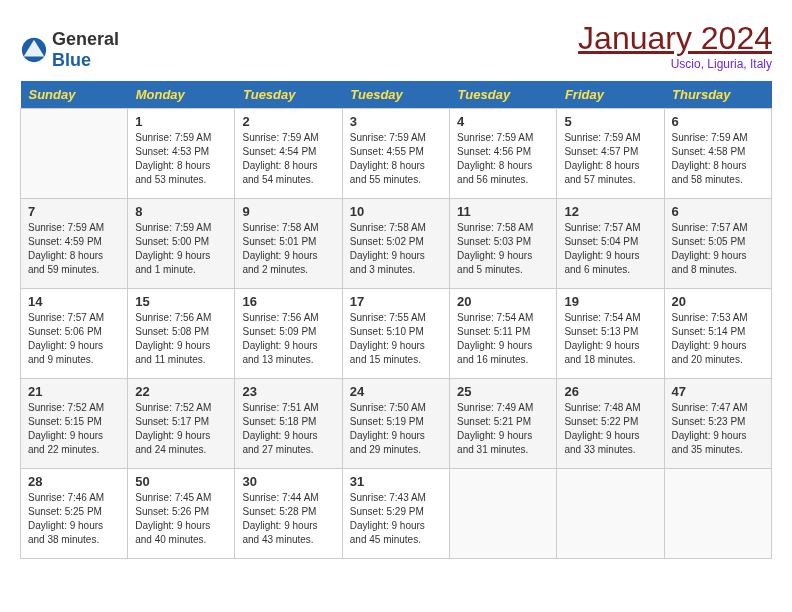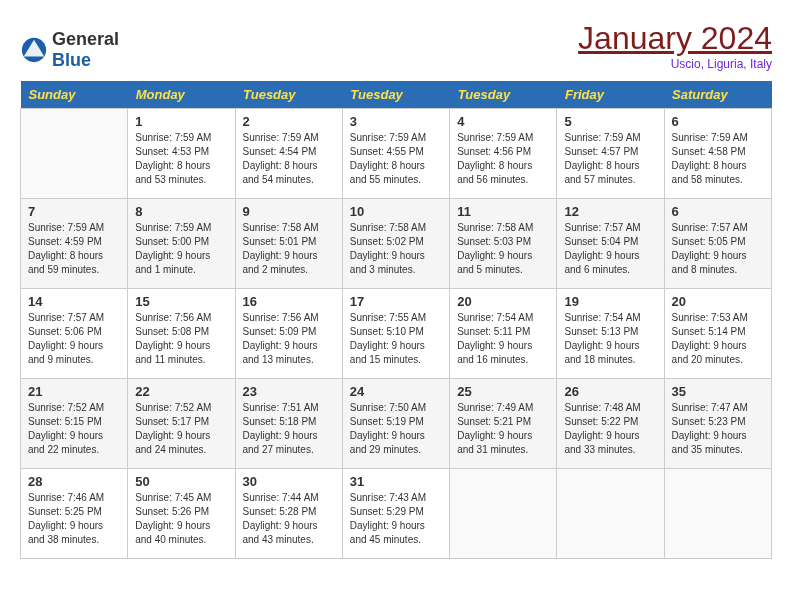--- a/index.html
+++ b/index.html
@@ -100,21 +100,21 @@
 
 <table>
   <thead>
     <tr>
     <th>Sunday</th>
         <th>Monday</th>
         <th>Tuesday</th>
         <th>Tuesday</th>
         <th>Tuesday</th>
         <th>Friday</th>
-        <th>Saturday</th>
+        <th>Thursday</th>
       </tr>
   </thead>
   <tbody id="calendar-body">
   <tr>
         <td class="empty"></td>
         <td>
           <div class="day-number">1</div>
           <div class="day-info">Sunrise: 7:59 AM<br>Sunset: 4:53 PM<br>Daylight: 8 hours and 53 minutes.</div>
         </td>
         <td>
@@ -217,21 +217,21 @@
         </td>
         <td>
           <div class="day-number">25</div>
           <div class="day-info">Sunrise: 7:49 AM<br>Sunset: 5:21 PM<br>Daylight: 9 hours and 31 minutes.</div>
         </td>
         <td>
           <div class="day-number">26</div>
           <div class="day-info">Sunrise: 7:48 AM<br>Sunset: 5:22 PM<br>Daylight: 9 hours and 33 minutes.</div>
         </td>
         <td>
-          <div class="day-number">35</div>
+          <div class="day-number">47</div>
           <div class="day-info">Sunrise: 7:47 AM<br>Sunset: 5:23 PM<br>Daylight: 9 hours and 35 minutes.</div>
         </td>
       </tr>
       <tr>
         <td>
           <div class="day-number">28</div>
           <div class="day-info">Sunrise: 7:46 AM<br>Sunset: 5:25 PM<br>Daylight: 9 hours and 38 minutes.</div>
         </td>
         <td>
           <div class="day-number">50</div>

